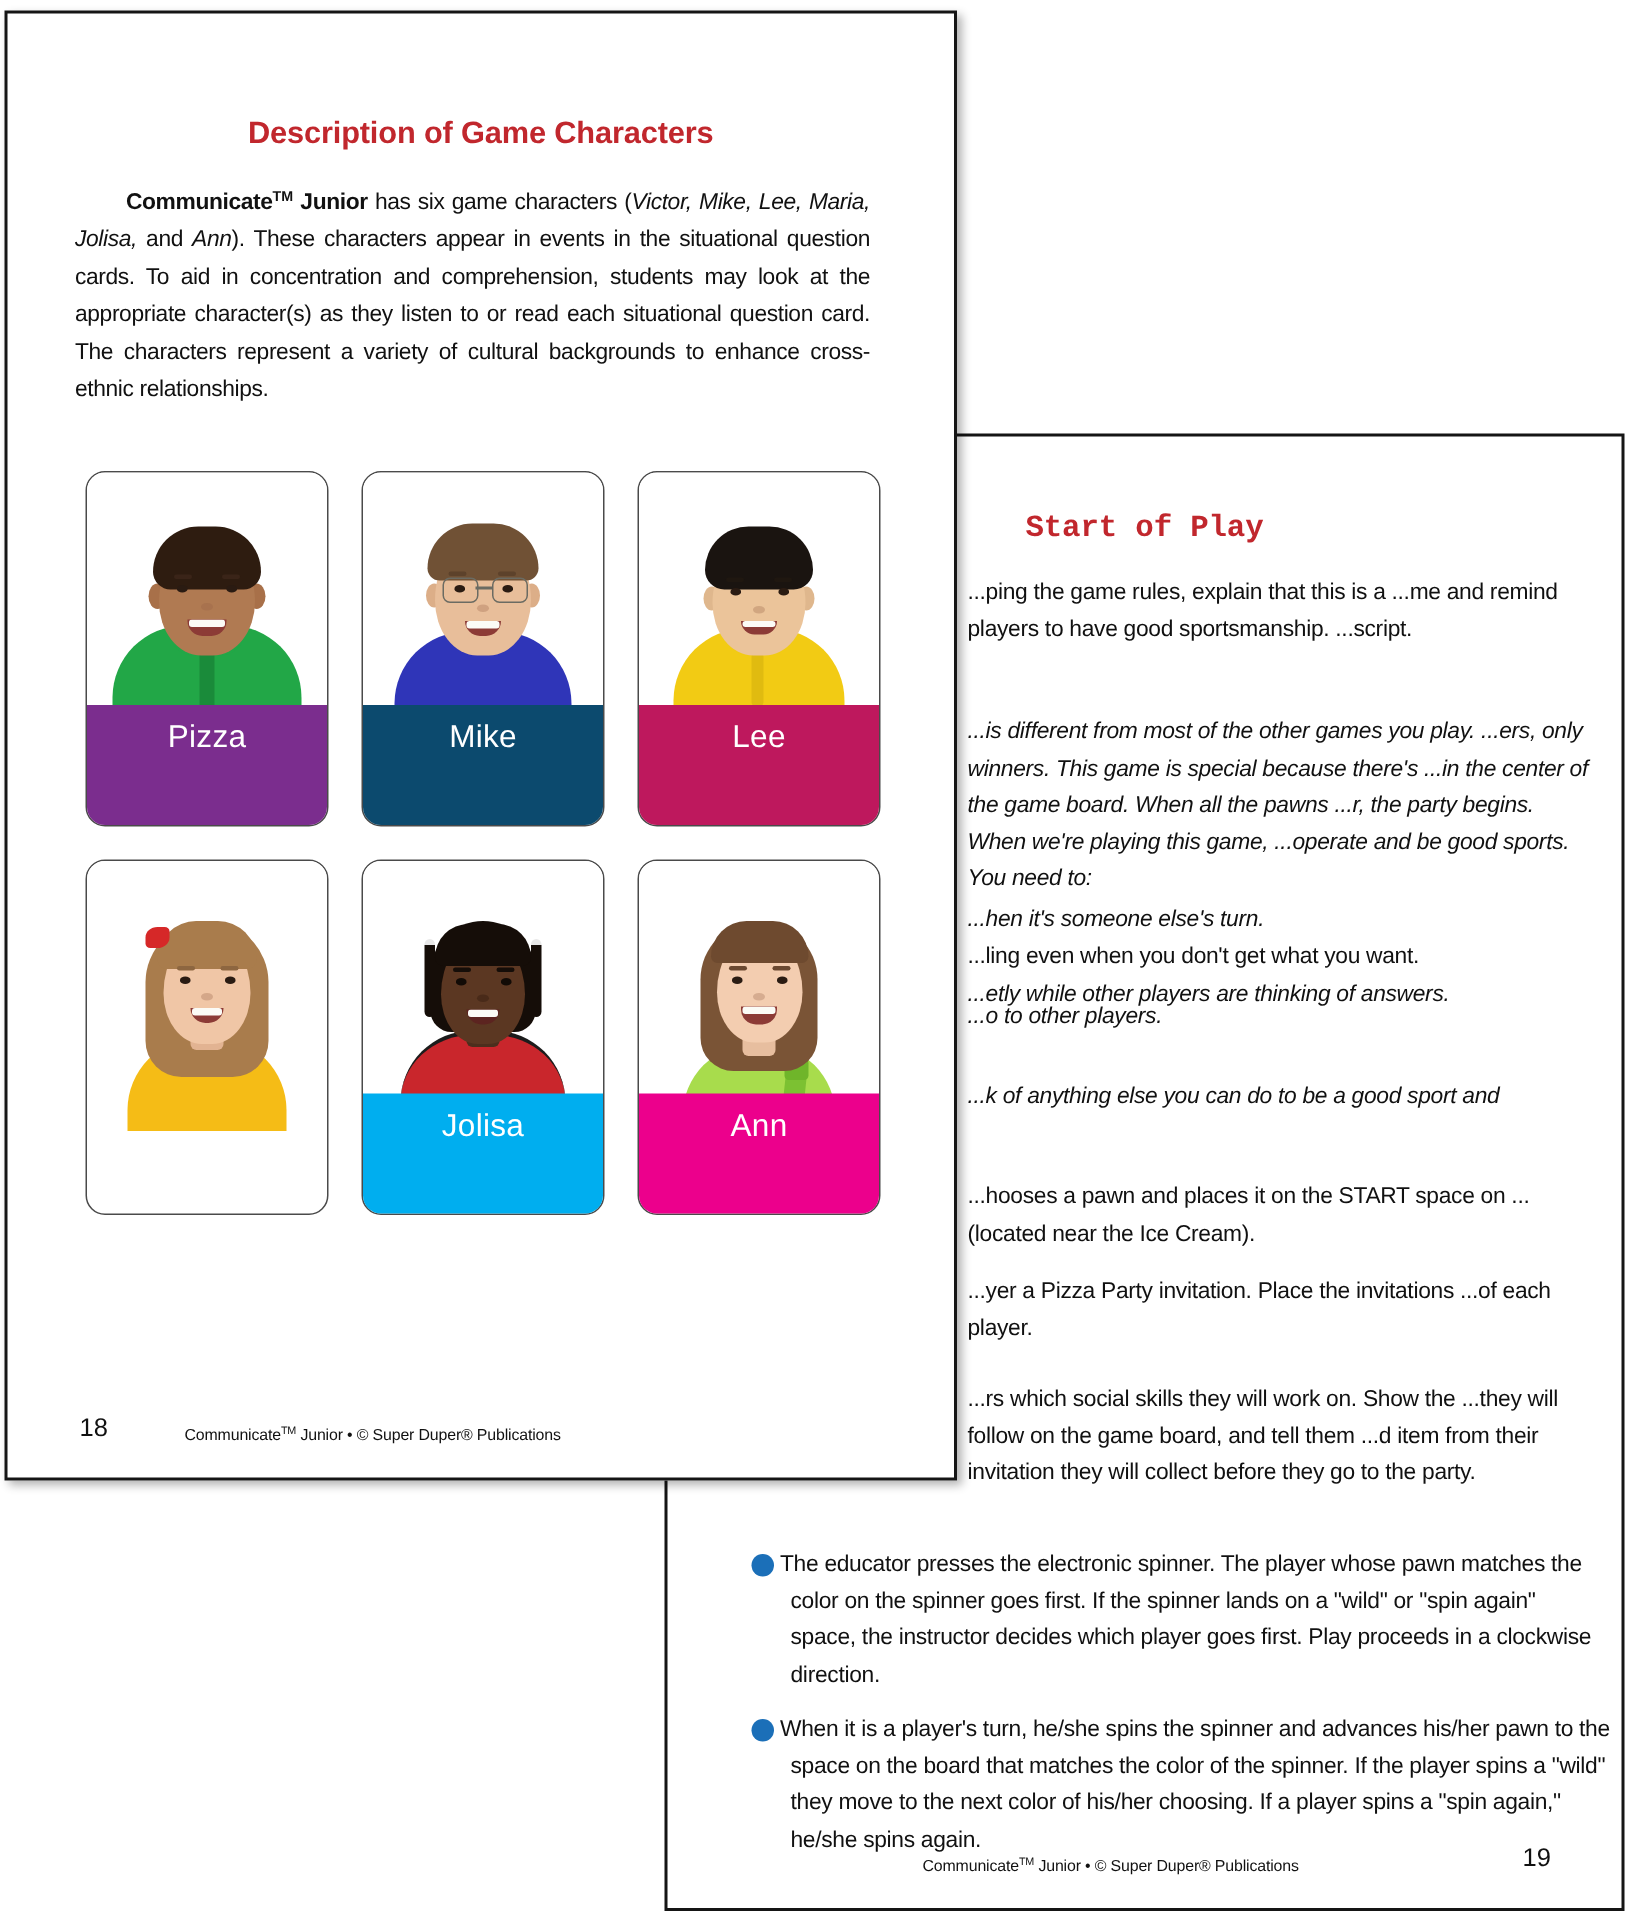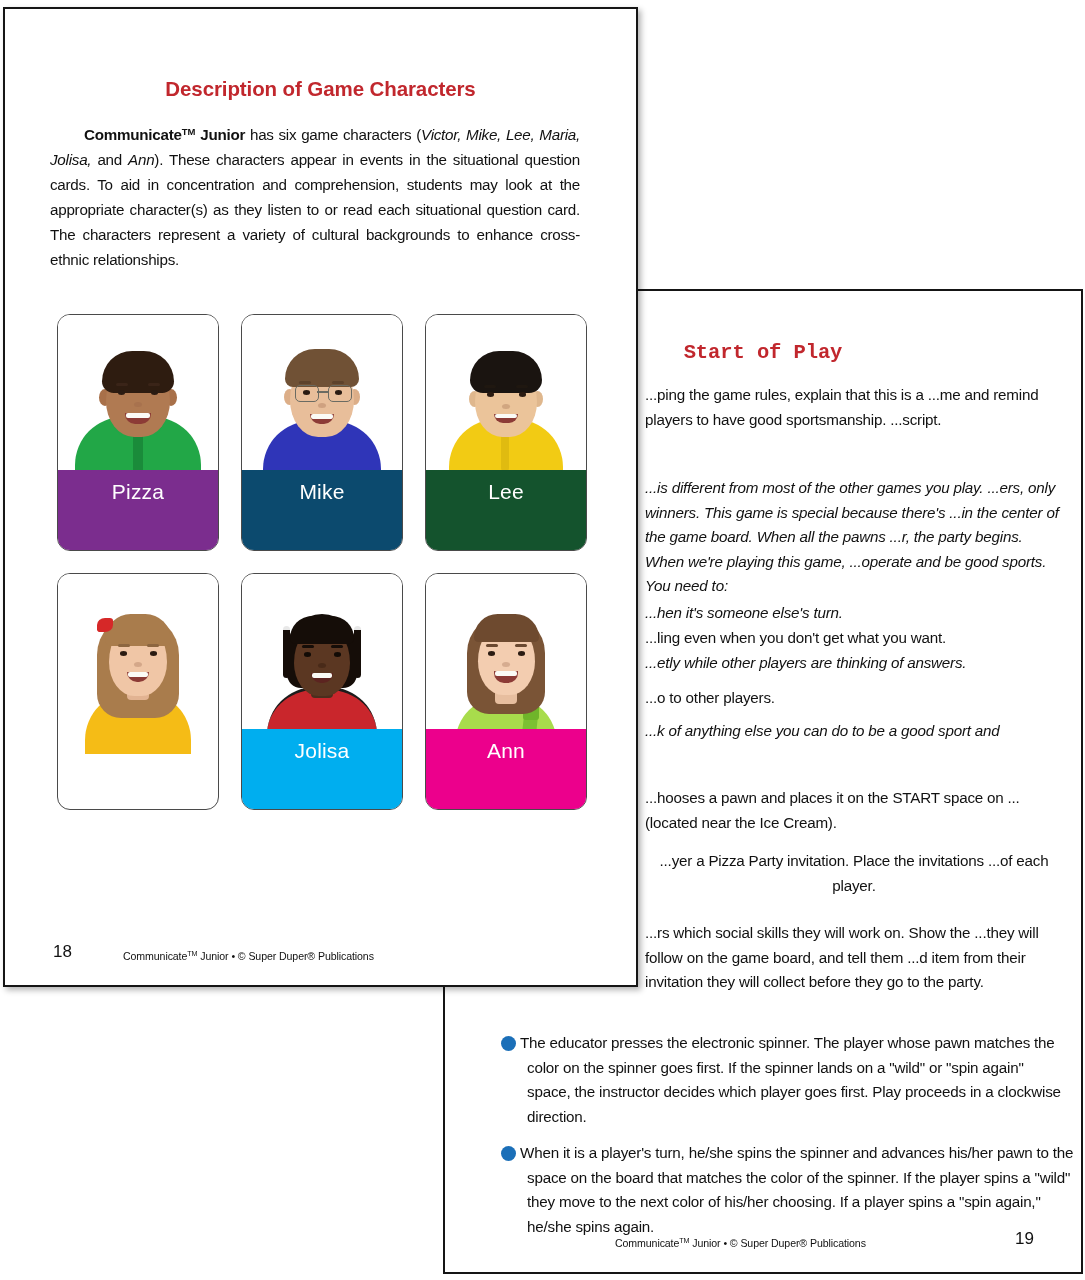--- a/index.html
+++ b/index.html
@@ -233,27 +233,27 @@
 
     <div class="section-title" id="right-title">Start of Play</div>
 
     <div class="rp-text" id="rp-p1" style="left:200px; top:92px; width:418px;">...ping the game rules, explain that this is a ...me and remind players to have good sportsmanship. ...script.</div>
 
     <div class="rp-text" id="rp-p2" style="left:200px; top:185px; width:418px; font-style:italic;">...is different from most of the other games you play. ...ers, only winners. This game is special because there's ...in the center of the game board. When all the pawns ...r, the party begins. When we're playing this game, ...operate and be good sports. You need to:</div>
 
     <div class="rp-text" id="rp-b1" style="left:200px; top:310px; width:418px; font-style:italic;">...hen it's someone else's turn.</div>
     <div class="rp-text" id="rp-b2" style="left:200px; top:335px; width:418px; ">...ling even when you don't get what you want.</div>
     <div class="rp-text" id="rp-b3" style="left:200px; top:360px; width:418px; font-style:italic;">...etly while other players are thinking of answers.</div>
-    <div class="rp-text" id="rp-b4" style="left:200px; top:395px; width:418px; ">...o to other players.</div>
+    <div class="rp-text" id="rp-b4" style="left:200px; top:375px; width:418px; font-style:italic;">...o to other players.</div>
 
     <div class="rp-text" id="rp-p3" style="left:200px; top:428px; width:430px; font-style:italic;">...k of anything else you can do to be a good sport and</div>
 
     <div class="rp-text" id="rp-p4" style="left:200px; top:495px; width:418px;">...hooses a pawn and places it on the START space on ...(located near the Ice Cream).</div>
 
-    <div class="rp-text" id="rp-p5" style="left:200px; top:558px; width:418px;text-align:center;">...yer a Pizza Party invitation. Place the invitations ...of each player.</div>
+    <div class="rp-text" id="rp-p5" style="left:200px; top:558px; width:418px;">...yer a Pizza Party invitation. Place the invitations ...of each player.</div>
 
     <div class="rp-text" id="rp-p6" style="left:200px; top:630px; width:418px;">...rs which social skills they will work on. Show the ...they will follow on the game board, and tell them ...d item from their invitation they will collect before they go to the party.</div>
 
     <div class="rp-text hang" id="rp-i5" style="left:56px; top:740px; width:540px;">
       <span class="num-bullet">5</span><span>The educator presses the electronic spinner. The player whose pawn matches the color on the spinner goes first. If the spinner lands on a "wild" or "spin again" space, the instructor decides which player goes first. Play proceeds in a clockwise direction.</span>
     </div>
 
     <div class="rp-text hang" id="rp-i6" style="left:56px; top:850px; width:550px;">
       <span class="num-bullet">6</span><span>When it is a player's turn, he/she spins the spinner and advances his/her pawn to the space on the board that matches the color of the spinner. If the player spins a "wild" they move to the next color of his/her choosing. If a player spins a "spin again," he/she spins again.</span>
     </div>
@@ -338,21 +338,21 @@
             <div class="brow" style="left:53px; top:70px; background:#1f1710;"></div>
             <div class="brow" style="left:85px; top:70px; background:#1f1710;"></div>
             <div class="eye" style="left:56px; top:77px;"></div>
             <div class="eye" style="left:88px; top:77px;"></div>
             <div class="nose" style="left:71px; top:89px;"></div>
             <div class="mouth" style="left:63px; top:99px; width:24px; height:9px;">
                 <div class="teeth"></div>
               </div>
           </div>
         </div>
-        <div class="card-name" style="background:#14532d;">Lee</div>
+        <div class="card-name" style="background:#be185d;">Lee</div>
       </div>
 
       <div class="char-card">
         <div class="card-photo">
           <div class="figure">
             <div class="torso" style="left:22px; bottom:0; width:106px; height:62px; background:#F5BC16;"></div>
             <div class="hair-back" style="left:34px; top:40px; width:82px; height:104px; background:#A97C4C; border-radius:41px 41px 24px 24px;"></div>
             <div class="neck" style="left:64px; bottom:54px; width:22px; height:18px; background:#E2B392;"></div>
             <div class="head" style="left:46px; top:48px; width:58px; height:74px; background:#F0C6A6;"></div>
             <div class="hair" style="left:42px; top:40px; width:66px; height:32px; background:#A97C4C; border-radius:33px 33px 8px 8px;"></div>

